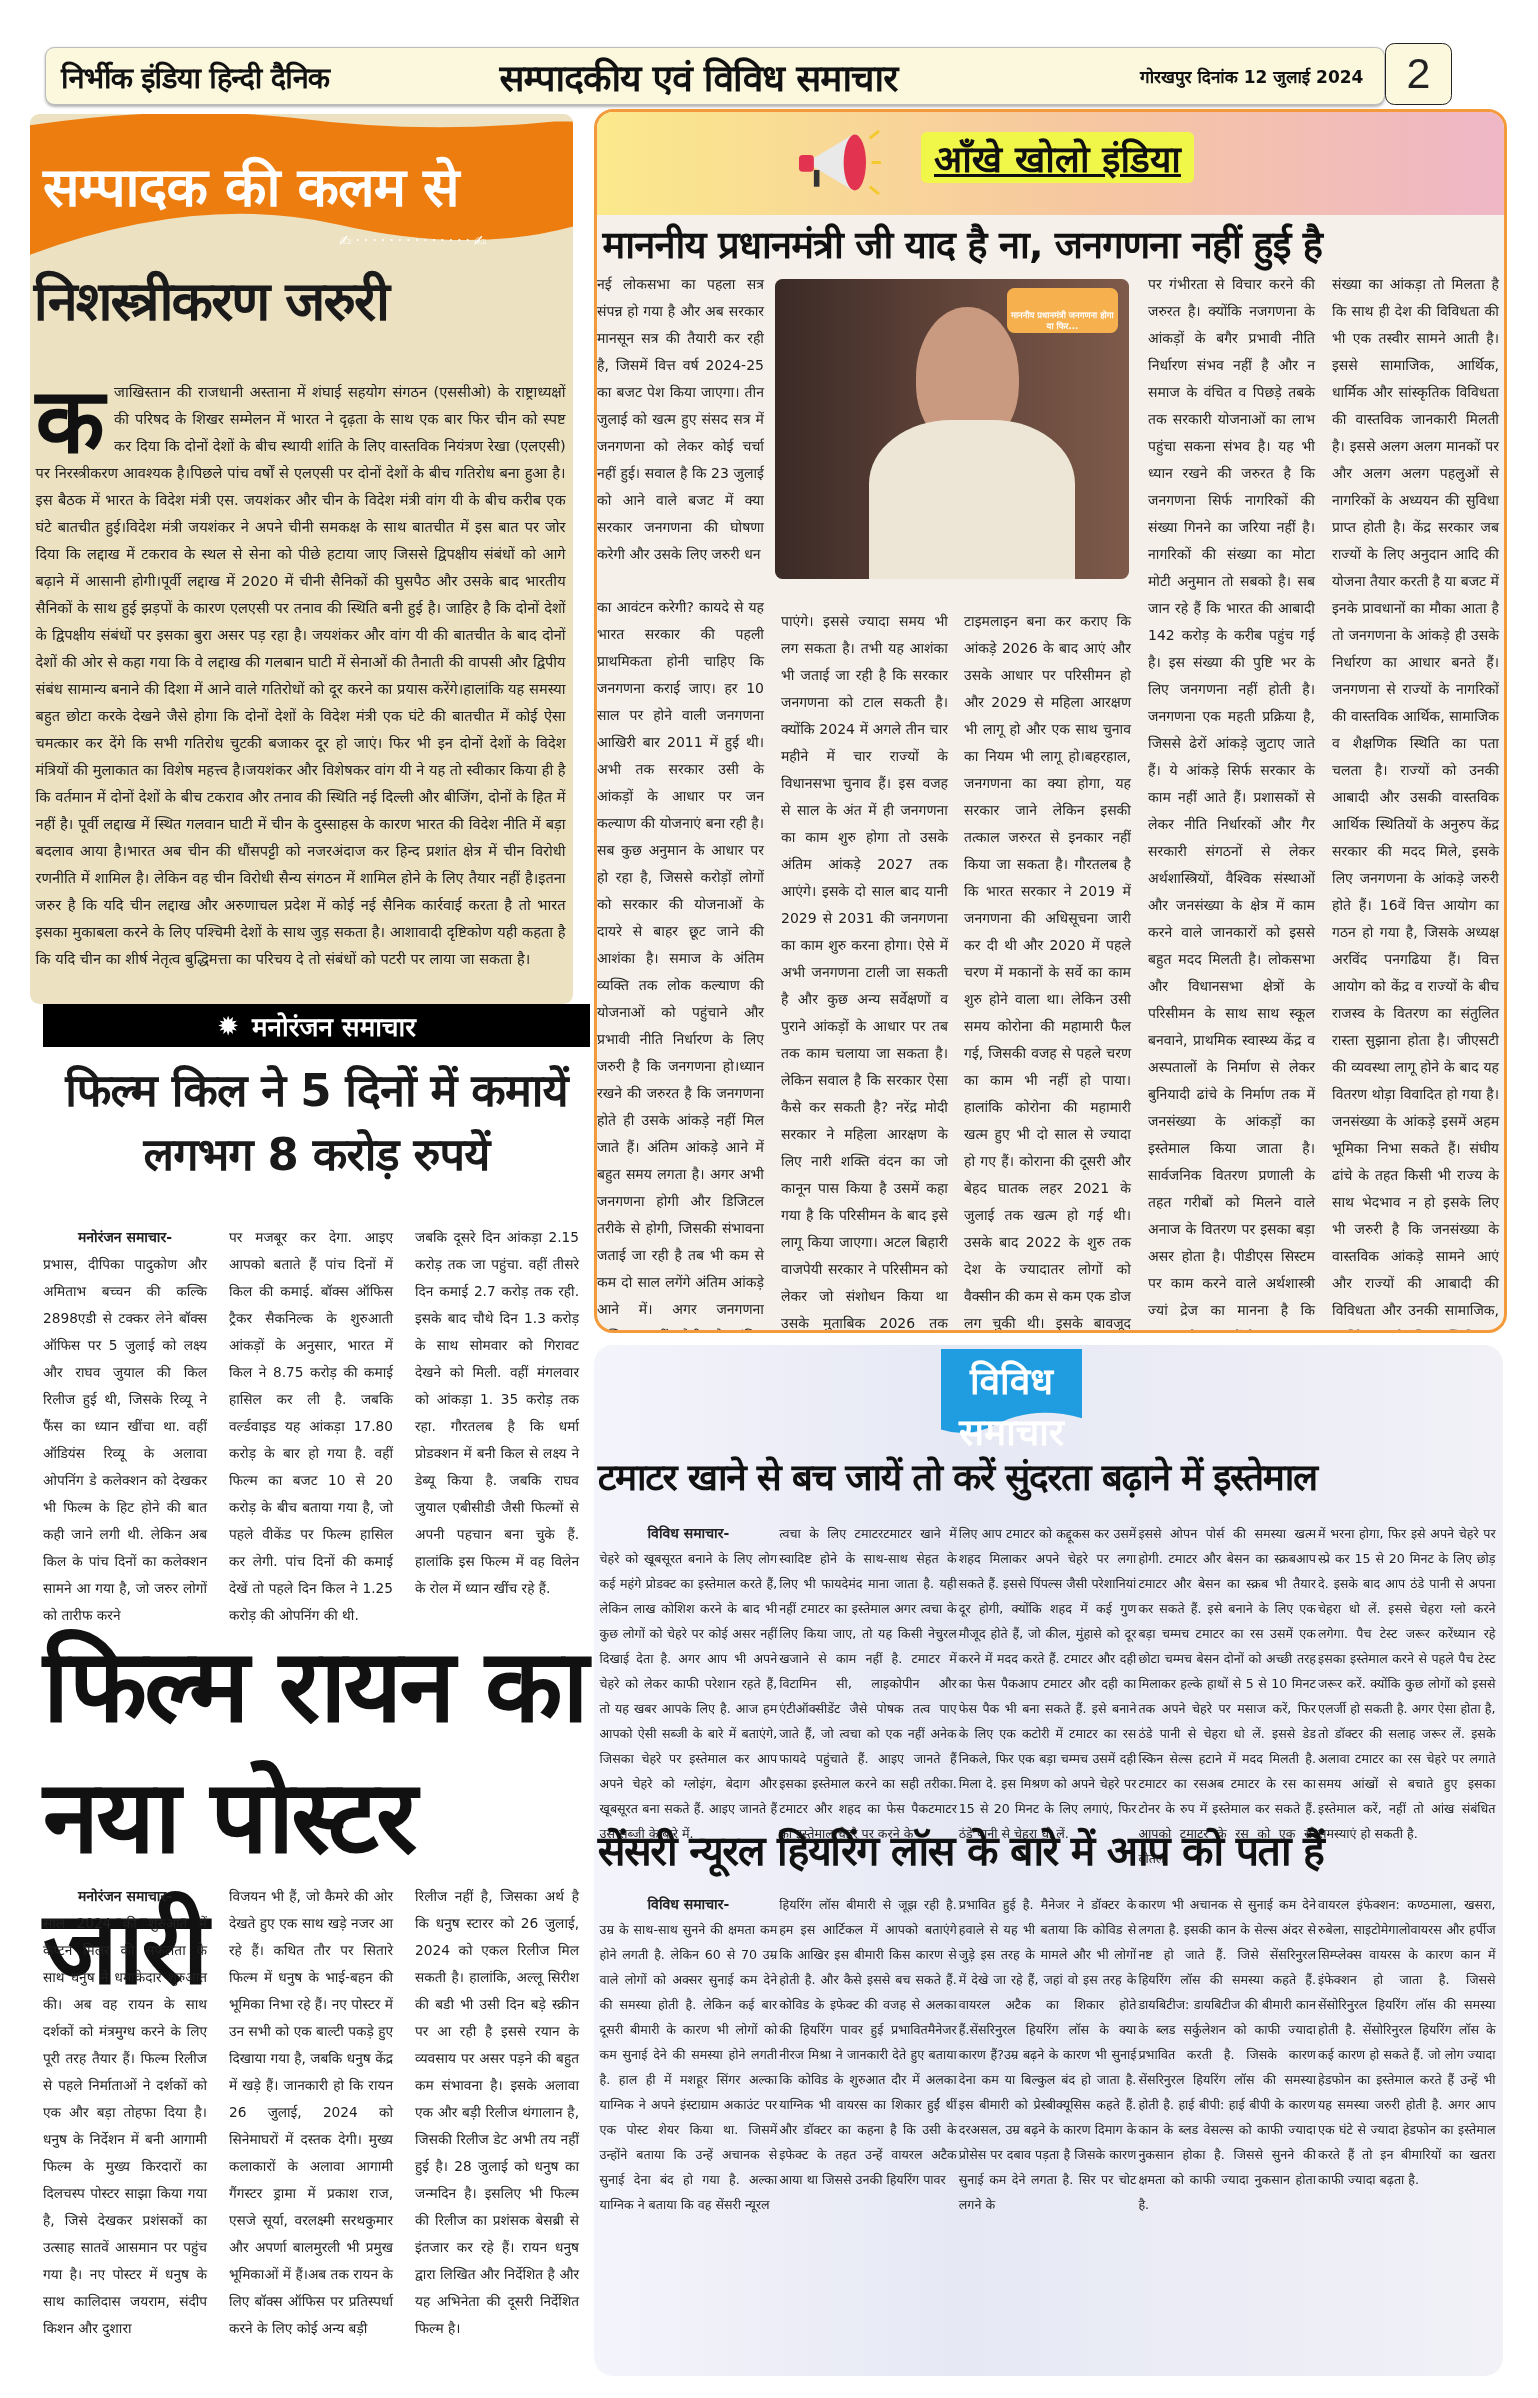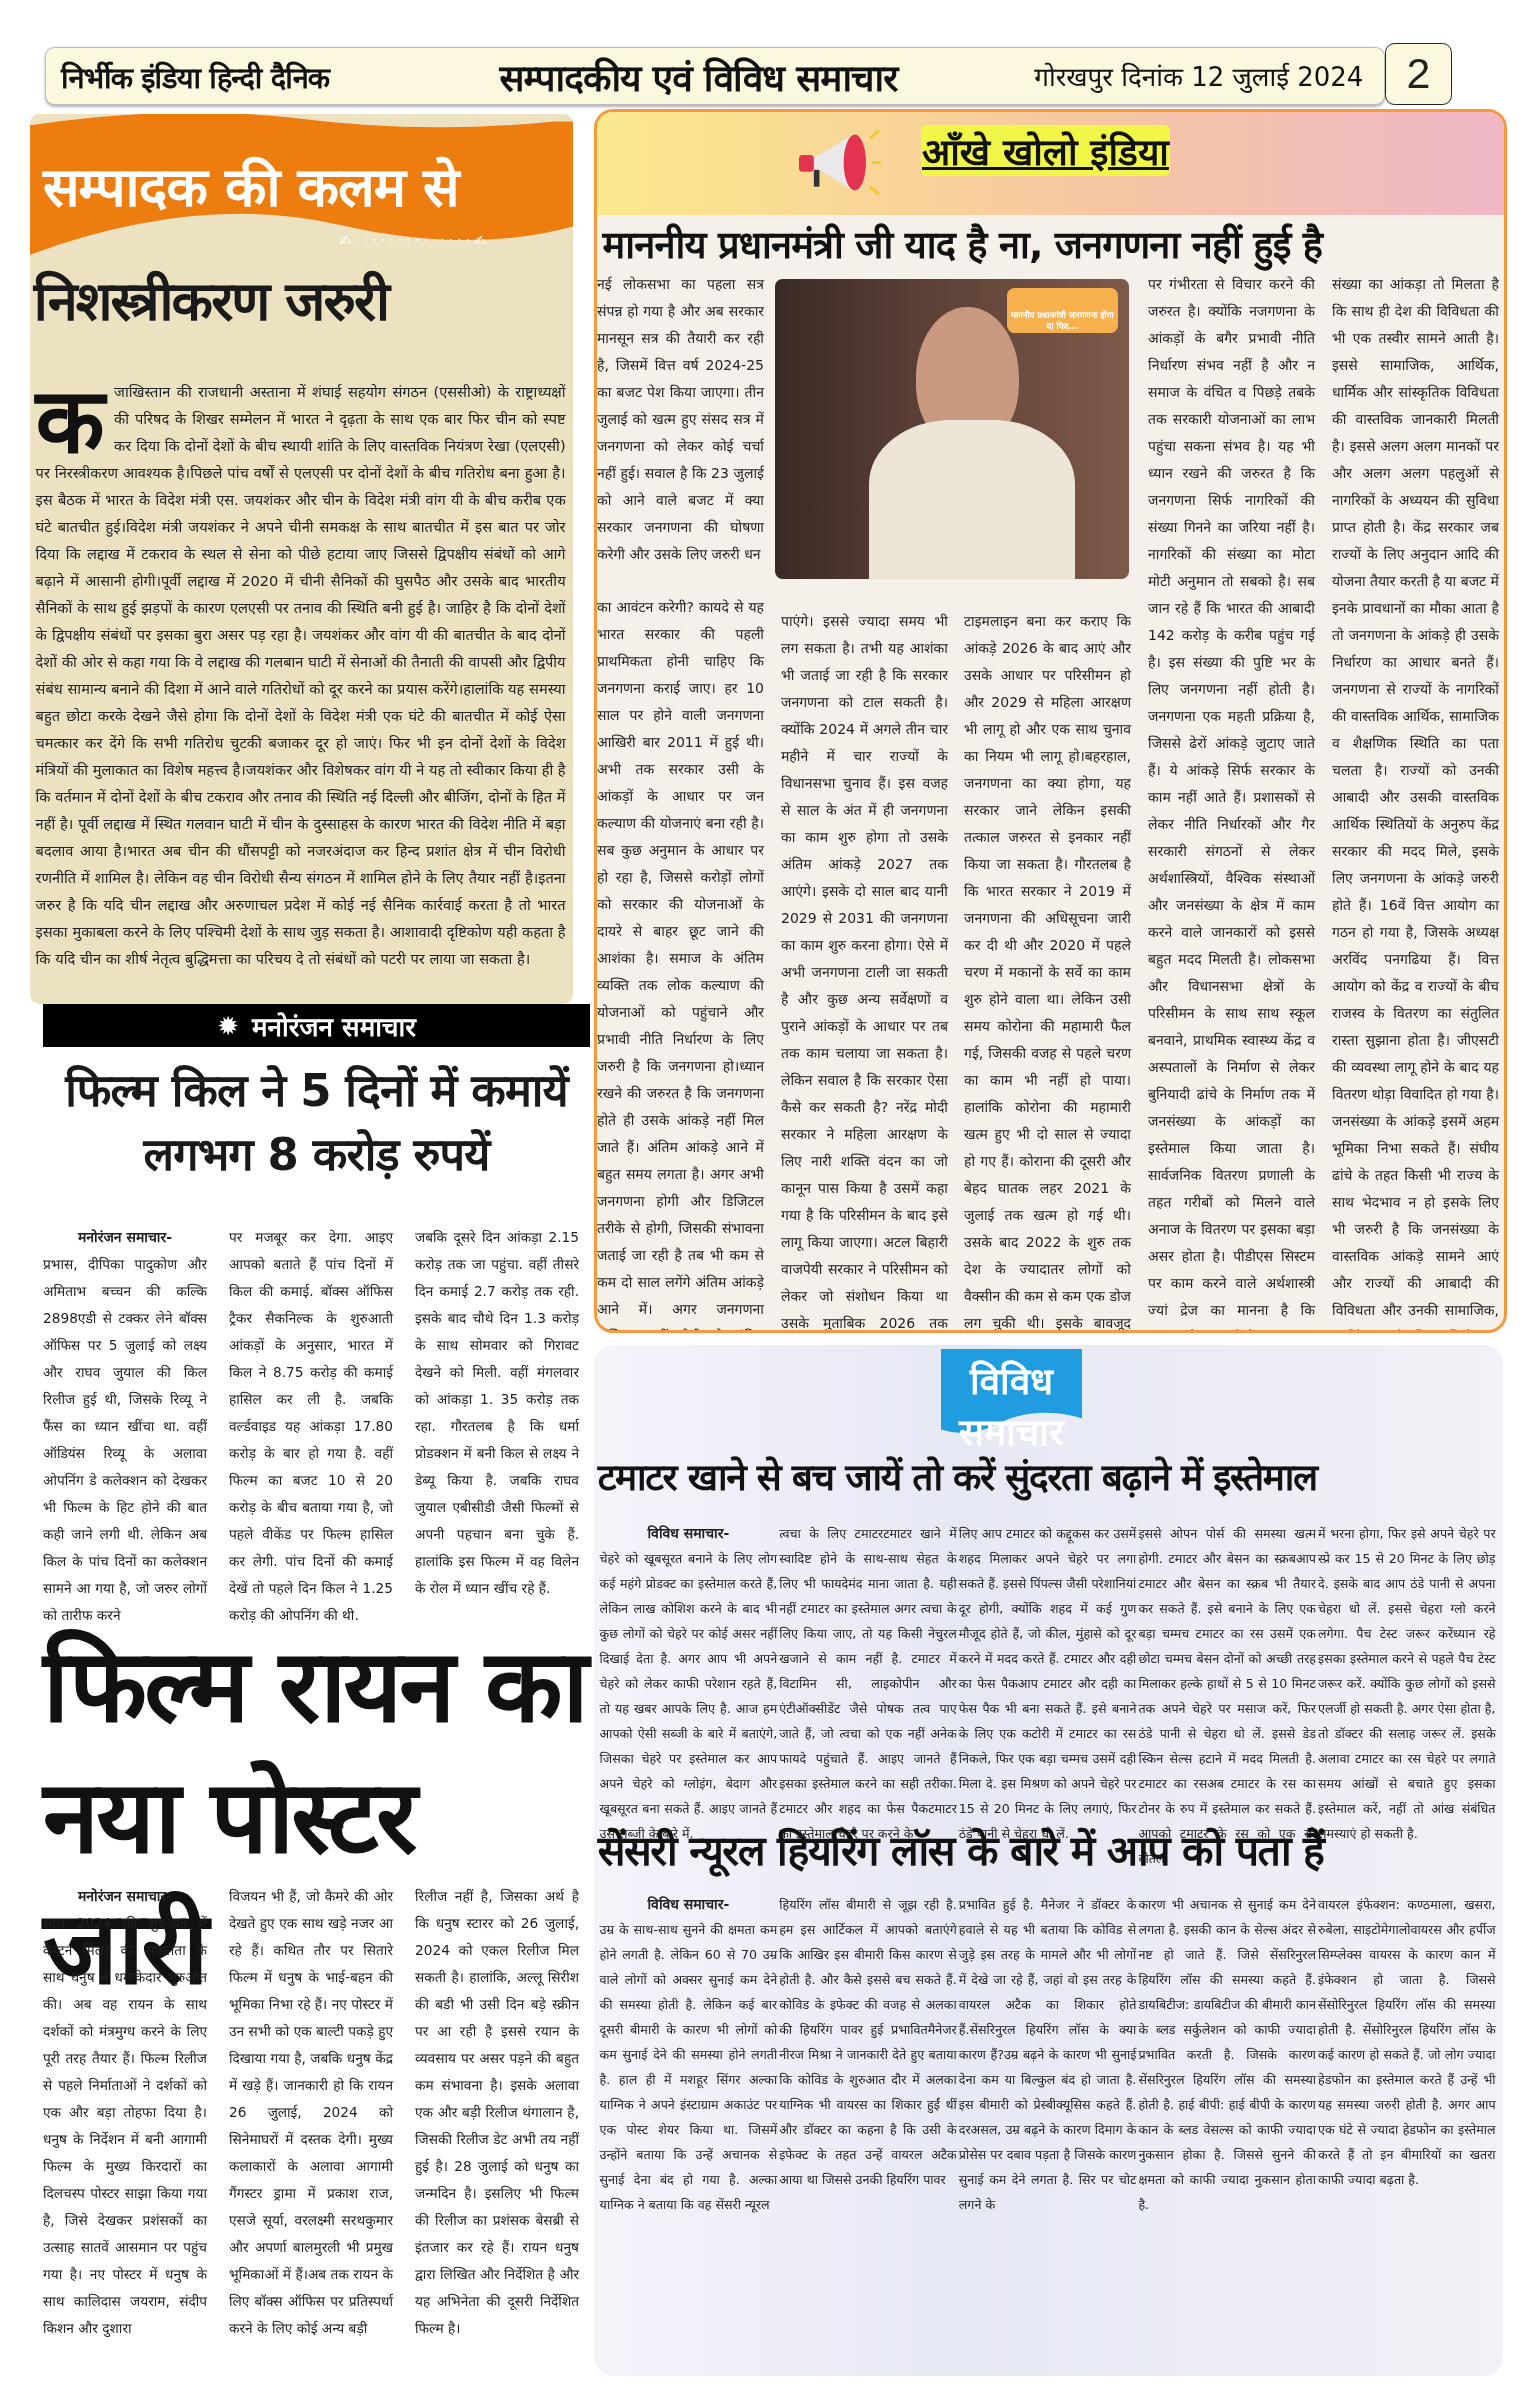--- a/index.html
+++ b/index.html
@@ -3,42 +3,42 @@
 <meta charset="utf-8">
 <style>
 *{box-sizing:border-box;margin:0;padding:0}
 html,body{width:1538px;height:2399px;background:#fff;overflow:hidden}
 body{position:relative;font-family:"DejaVu Sans",sans-serif;color:#222}
 .abs{position:absolute}
 
 .masthead{left:45px;top:47px;width:1340px;height:58px;background:#fbf8de;border:1.9px solid #bbb;border-radius:9.4px;display:flex;align-items:center;box-shadow:0 1.9px 2.8px rgba(0,0,0,.3)}
 .mh-left{font-weight:bold;font-size:29px;margin-left:15px;width:394px;letter-spacing:-0.9px;color:#111}
 .mh-center{font-weight:bold;font-size:37px;width:487px;text-align:center;letter-spacing:-0.9px;color:#111}
-.mh-right{font-weight:normal;font-size:26px;margin-left:auto;margin-right:20.6px;color:#111}
+.mh-right{font-weight:bold;font-size:17px;margin-left:auto;margin-right:20.6px;color:#111}
 .pageno{left:1385px;top:43px;width:67px;height:62px;border:1.9px solid #222;border-radius:9.4px;background:#fbf8de;font-size:43px;text-align:center;line-height:58px;font-family:"Liberation Sans",sans-serif}
 
 .editorial{left:30px;top:114px;width:543px;height:890px;background:#ece1c1;border-radius:9.4px;overflow:hidden}
 .ed-banner{position:absolute;left:0;top:0;width:543px;height:150px}
 .ed-banner-text{position:absolute;left:13px;top:34px;font-size:54px;font-weight:bold;color:#fff;letter-spacing:-0.9px}
 .ed-headline{position:absolute;left:3.7px;top:148px;font-size:54px;font-weight:bold;color:#1a1a1a;letter-spacing:-1.9px;white-space:nowrap}
 .ed-body{position:absolute;left:5.6px;top:264px;width:530px;font-size:14.6px;line-height:27px;text-align:justify;color:#222}
 .dropcap{float:left;font-size:90px;line-height:77px;font-weight:bold;margin:3.7px 9.4px 0 0;color:#111}
 
 .ent-bar{left:43px;top:1004px;width:547px;height:43px;background:#000;color:#fff;display:flex;align-items:center;justify-content:center;font-size:26px;font-weight:bold;gap:13px}
 .ent-h1{left:43px;top:1059px;width:547px;text-align:center;font-size:45px;font-weight:bold;line-height:64px;letter-spacing:-0.9px;color:#1a1a1a}
 .cols3{display:flex;gap:22px}
 .cols3 .c{flex:1;font-size:13.7px;line-height:27px;text-align:justify;color:#222}
 .byline{font-weight:bold;text-align:center;font-size:14px}
 .ent1-body{left:43px;top:1224px;width:536px}
 .ent2-h1{left:43px;top:1621px;width:547px;font-size:101px;font-weight:bold;line-height:131px;letter-spacing:-2.8px;color:#111}
 .ent2-body{left:43px;top:1883px;width:536px}
 
 .india{left:594px;top:109px;width:913px;height:1224px;border:3.7px solid #f59a3a;border-radius:19px;background:#f5f1ea;overflow:hidden}
 .india-top{position:absolute;left:0;top:0;width:100%;height:103px;background:linear-gradient(90deg,#fbe98c 0%,#f6c6a1 55%,#efb7c7 100%)}
-.india-tag{position:absolute;left:324px;top:13px;background:#f1f748;padding:0 1px;font-size:37px;font-weight:bold;color:#111;text-decoration:underline;border-radius:5.6px}
+.india-tag{position:absolute;left:324px;top:20px;background:#f1f748;padding:0 13px;font-size:37px;font-weight:bold;color:#111;text-decoration:underline;border-radius:5.6px}
 .mega{position:absolute;left:200px;top:17px;width:84px;height:67px}
 .india-h1{position:absolute;left:5.6px;top:105px;font-size:38px;font-weight:bold;color:#111;white-space:nowrap;letter-spacing:-0.9px}
 .india-body{position:absolute;left:0;top:159px;width:905px;height:1040px}
 .icol{position:absolute;font-size:14px;line-height:27px;text-align:justify;color:#222}
 .photo{position:absolute;left:178px;top:7.5px;width:354px;height:300px;border-radius:7.5px;overflow:hidden;background:linear-gradient(90deg,#3a2a26 0%,#5a3f36 40%,#7e5a4a 100%)}
 .bubble{position:absolute;right:11.2px;top:9.4px;width:111px;height:45px;background:#f7b04e;border-radius:7.5px;font-size:8.4px;color:#fff;text-align:center;padding-top:21px;font-weight:bold}
 
 .vividh{left:594px;top:1345px;width:909px;height:1031px;background:linear-gradient(90deg,#f4f4fb 0%,#e6e8f4 40%,#f1f1f7 100%);border-radius:19px;overflow:hidden}
 .vv-flag{position:absolute;left:347px;top:3.7px;width:141px;height:86px}
 .vv-flag-text{position:absolute;left:0;top:5.6px;width:141px;text-align:center;font-size:37px;font-weight:bold;color:#fff}

